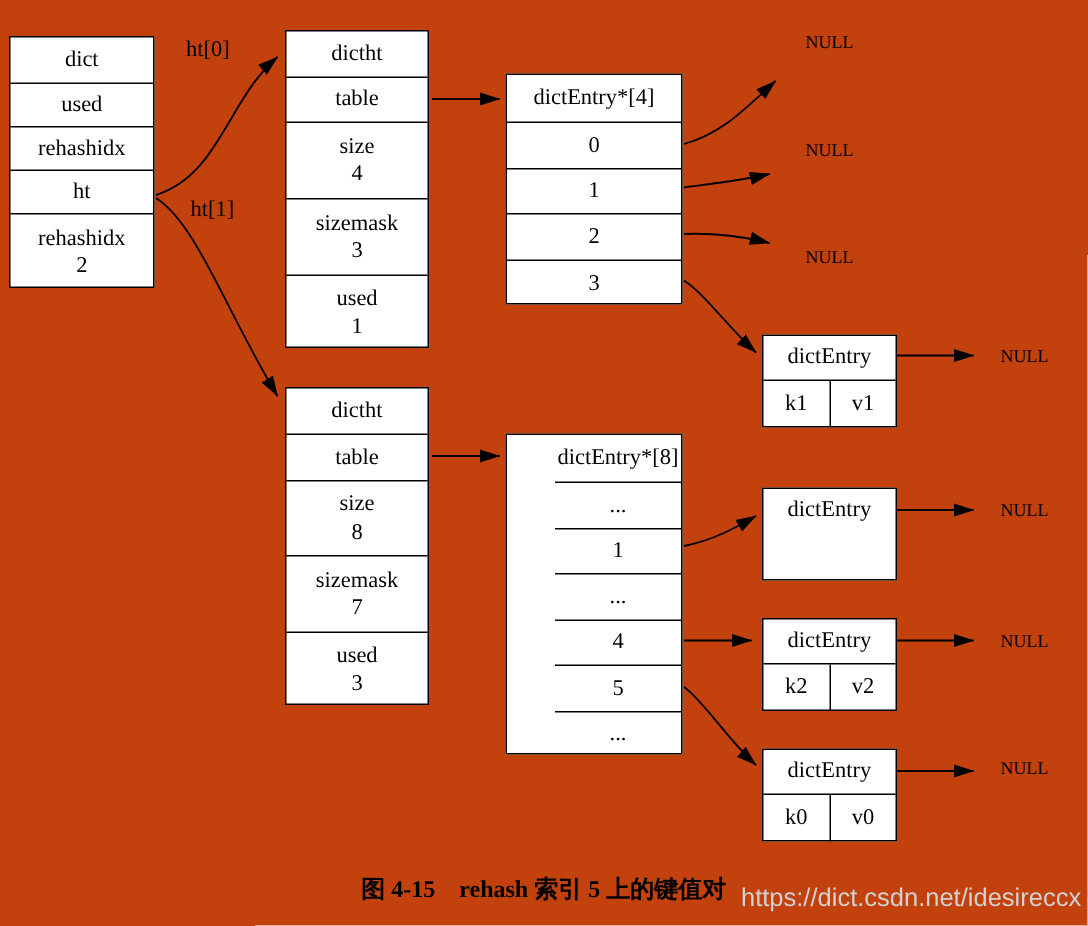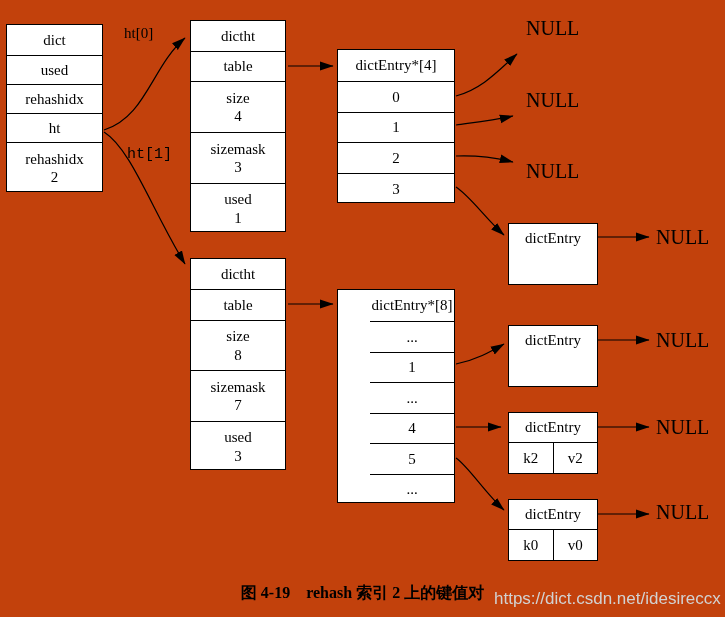--- a/index.html
+++ b/index.html
@@ -23,21 +23,21 @@
     font-size: 15px; line-height: 1.22; text-align: center; flex: none;
   }
   .cell + .cell { border-top: 1px solid #000; }
   .kvrow { display: flex; flex-direction: row; border-top: 1px solid #000; flex: none; }
   .kv {
     flex: 1; display: flex; align-items: center; justify-content: center;
     font-size: 15px;
   }
   .kv + .kv { border-left: 1px solid #000; }
   .flabel { position: absolute; font-size: 15px; white-space: nowrap; }
-  .nulltext { position: absolute; font-size: 20px; width: 54px; line-height: 17px; }
+  .nulltext { position: absolute; font-size: 12px; width: 54px; text-align: center; line-height: 17px; }
   .caption {
     position: absolute; left: 0; top: 583px; width: 725px;
     text-align: center; font-size: 16px; font-weight: bold; z-index: 2;
   }
   .watermark {
     position: absolute; left: 494px; top: 589px; z-index: 1;
     font-family: "Liberation Sans", "DejaVu Sans", sans-serif;
     font-size: 17px; color: #d2d2d2; white-space: nowrap;
   }
 </style>
@@ -84,21 +84,21 @@
     <div class="cell" style="height:29px">
         <span>ht</span>
       </div>
     <div class="cell" style="height:51px">
       <span>rehashidx</span>
       <span>2</span>
     </div>
   </div>
 
   <div class="flabel" style="left:124px; top:25px;text-align:right;">ht[0]</div>
-  <div class="flabel" style="left:127px; top:146px;font-family:Liberation Mono, monospace;">ht[1]</div>
+  <div class="flabel" style="left:127px; top:132px;">ht[1]</div>
 
   <div class="box" style="left:190px; top:20px; width:96px; height:212px;">
     <div class="cell" style="height:30px">
         <span>dictht</span>
       </div>
     <div class="cell" style="height:30px">
         <span>table</span>
       </div>
     <div class="cell" style="height:51px">
       <span>size</span>
@@ -174,20 +174,24 @@
       </div>
     <div class="cell" style="height:30px">
         <span>...</span>
       </div>
   </div>
 
   <div class="box" style="left:508px; top:223px; width:90px; height:62px;">
     <div class="cell" style="height:29px">
         <span>dictEntry</span>
       </div>
+    <div class="kvrow" style="height:32px">
+      <div class="kv">k1</div>
+      <div class="kv">v1</div>
+    </div>
   </div>
 
   <div class="box" style="left:508px; top:325px; width:90px; height:62px;">
     <div class="cell" style="height:29px">
         <span>dictEntry</span>
       </div>
   </div>
 
   <div class="box" style="left:508px; top:412px; width:90px; height:62px;">
     <div class="cell" style="height:29px">
@@ -211,15 +215,15 @@
 
   <div class="nulltext" style="left:526px; top:20px;">NULL</div>
   <div class="nulltext" style="left:526px; top:92px;">NULL</div>
   <div class="nulltext" style="left:526px; top:163px;">NULL</div>
   <div class="nulltext" style="left:656px; top:229px;">NULL</div>
   <div class="nulltext" style="left:656px; top:332px;">NULL</div>
   <div class="nulltext" style="left:656px; top:419px;">NULL</div>
   <div class="nulltext" style="left:656px; top:504px;">NULL</div>
 
   <div class="watermark">https://dict.csdn.net/idesireccx</div>
-  <div class="caption">图 4-19　rehash 索引 2 上的键值对</div>
+  <div class="caption">图 4-15　rehash 索引 5 上的键值对</div>
 
 </div>
 
 </body></html>

